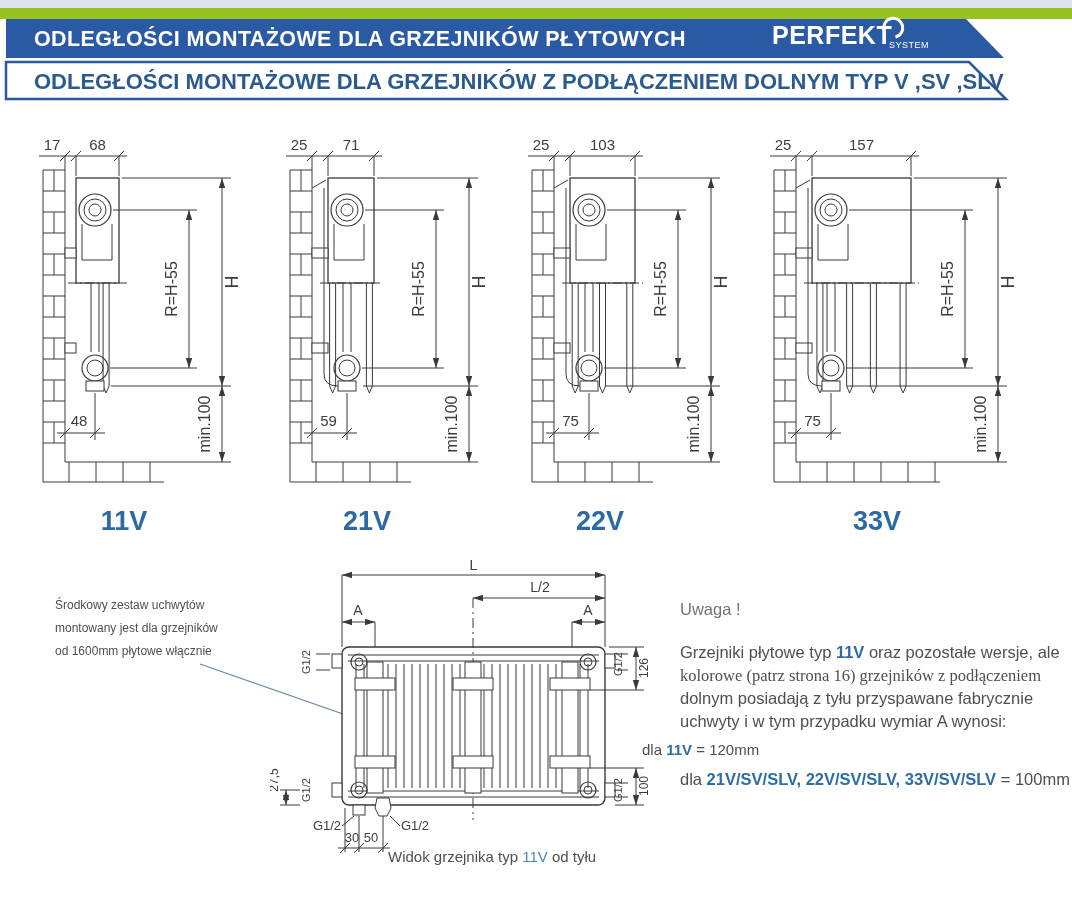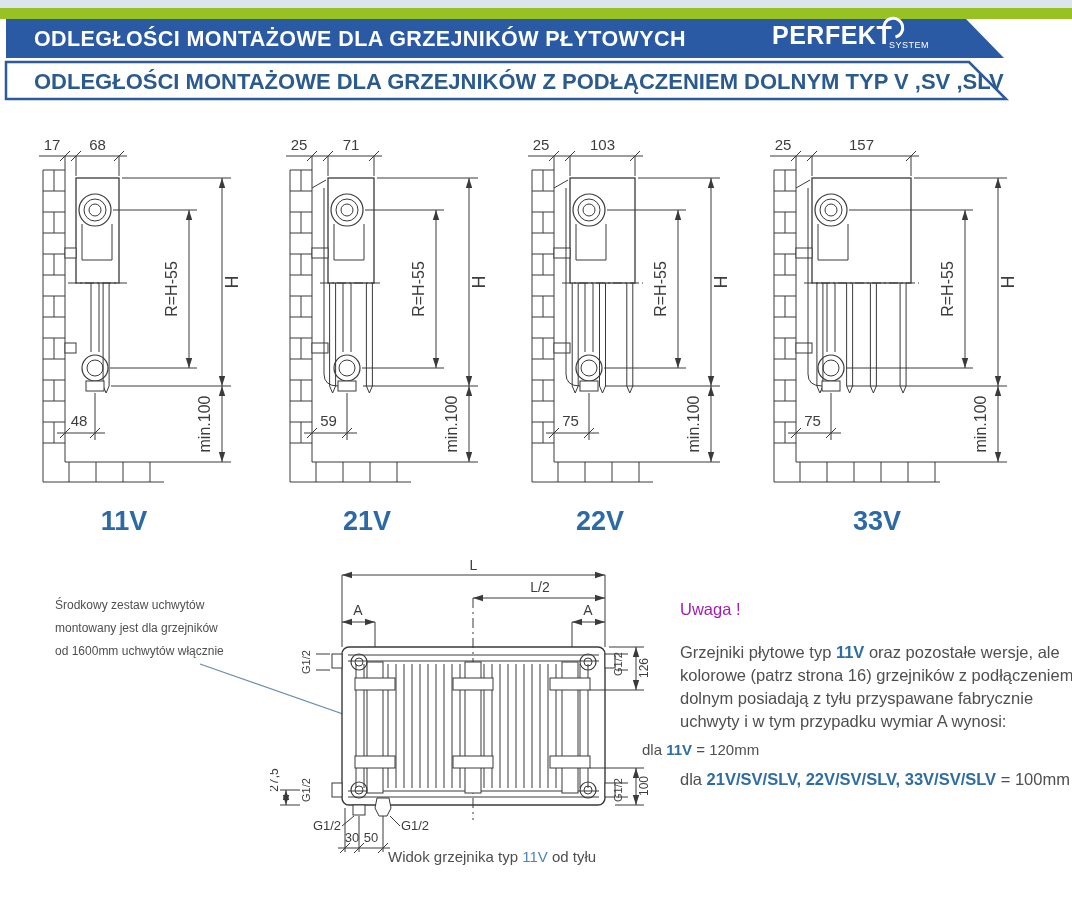--- a/index.html
+++ b/index.html
@@ -377,21 +377,21 @@
       </svg></div>
 
   <div class="type-label" style="left:54px;top:506px">11V</div>
   <div class="type-label" style="left:297px;top:506px">21V</div>
   <div class="type-label" style="left:530px;top:506px">22V</div>
   <div class="type-label" style="left:807px;top:506px">33V</div>
 
   <div class="abs" style="left:55px;top:594px" id="left-note">
       <div class="note-line">Środkowy zestaw uchwytów</div>
       <div class="note-line">montowany jest dla grzejników</div>
-      <div class="note-line">od 1600mm uchwytów włącznie</div>
+      <div class="note-line">od 1600mm płytowe włącznie</div>
     </div>
 
   <svg class="abs" style="left:150px;top:650px;pointer-events:none" width="400" height="130">
     <line x1="50" y1="14" x2="330" y2="112" stroke="#6b8cab" stroke-width="1.2"></line>
   </svg>
 
   <div class="abs" id="rear" style="left:270px;top:558px"><svg viewBox="0 0 400 330" width="400" height="330">
         <line x1="72" y1="17" x2="335" y2="17" stroke="#3a3a3a" stroke-width="1"></line>
         <polygon points="72,17 82,13.8 82,20.2" fill="#3a3a3a"></polygon>
         <polygon points="335,17 325,13.8 325,20.2" fill="#3a3a3a"></polygon>
@@ -508,22 +508,22 @@
         <line x1="108" y1="295" x2="118" y2="285" stroke="#3a3a3a" stroke-width="1"></line>
         <text x="82" y="284" font-size="13" fill="#3d3d3d" text-anchor="middle">30</text>
         <text x="101" y="284" font-size="13" fill="#3d3d3d" text-anchor="middle">50</text>
         <text x="57" y="272" font-size="13" fill="#3d3d3d" text-anchor="middle">G1/2</text>
         <text x="145" y="272" font-size="13" fill="#3d3d3d" text-anchor="middle">G1/2</text>
         <line x1="72" y1="268" x2="84" y2="258" stroke="#3a3a3a" stroke-width="1"></line>
         <line x1="130" y1="268" x2="120" y2="258" stroke="#3a3a3a" stroke-width="1"></line>
         <text x="118" y="304" font-size="15" fill="#4f4f4f" text-anchor="start"><tspan>Widok grzejnika typ </tspan><tspan fill="#4a86c0">11V</tspan><tspan> od tyłu</tspan></text>
       </svg></div>
 
-  <div class="abs note-line" style="left:680px;top:598px;font-size:16.5px;color:#a21caf">Uwaga !</div>
+  <div class="abs note-line" style="left:680px;top:598px;font-size:16.5px;color:#737373">Uwaga !</div>
   <div class="abs" style="left:680px;top:641px" id="right-para">
       <div class="note-line" style="font-size: 16.5px;"><span>Grzejniki płytowe typ </span><span class="blue-bold">11V</span><span> oraz pozostałe wersje, ale</span></div>
-      <div class="note-line" style="font-size: 16.5px;"><span>kolorowe (patrz strona 16) grzejników z podłączeniem</span></div>
+      <div class="note-line" style="font-size: 16.5px; font-family: Liberation Serif, serif;"><span>kolorowe (patrz strona 16) grzejników z podłączeniem</span></div>
       <div class="note-line" style="font-size: 16.5px;"><span>dolnym posiadają z tyłu przyspawane fabrycznie</span></div>
       <div class="note-line" style="font-size: 16.5px;"><span>uchwyty i w tym przypadku wymiar A wynosi:</span></div>
     </div>
   <div class="abs note-line" style="left:642px;top:738px;font-size:15px" id="dla1"><span>dla </span><span class="blue-bold">11V</span><span> = 120mm</span></div>
   <div class="abs note-line" style="left:680px;top:768px;font-size:16.5px" id="dla2"><span>dla </span><span class="blue-bold">21V/SV/SLV, 22V/SV/SLV, 33V/SV/SLV</span><span> = 100mm</span></div>
 </div>
 
 </body></html>

